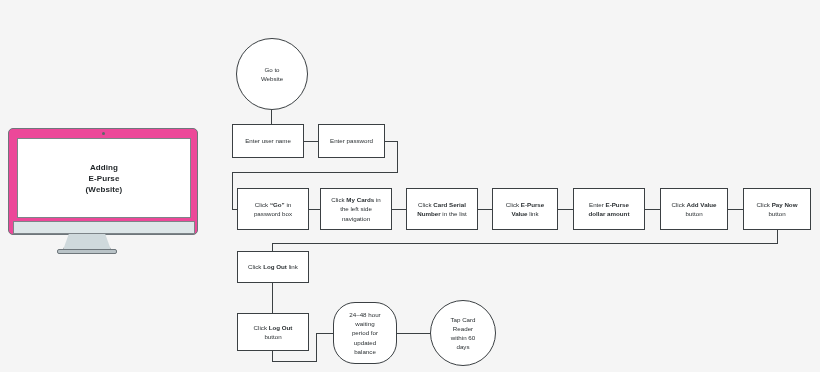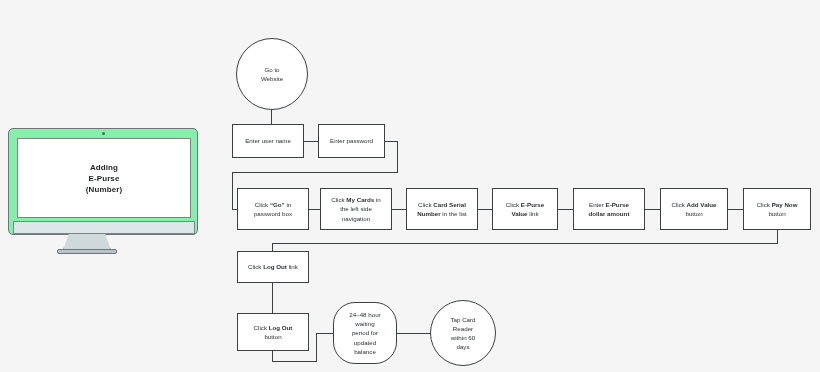--- a/index.html
+++ b/index.html
@@ -22,21 +22,21 @@
     height: 372px;
   }
 
   
   .monitor {
     position: absolute;
     left: 8px;
     top: 128px;
     width: 190px;
     height: 107px;
-    background: #86efac;
+    background: #ec4899;
     border: 1px solid #6e767b;
     border-radius: 5px;
     box-sizing: border-box;
   }
   .monitor-camera {
     position: absolute;
     left: 50%;
     top: 3px;
     margin-left: -1.5px;
     width: 3px;
@@ -138,21 +138,21 @@
 <body>
 
 <div id="canvas">
 
   <div class="monitor">
     <div class="monitor-camera"></div>
     <div class="monitor-screen">
       <div class="monitor-title">
         <span>Adding</span><br>
         <span>E-Purse</span><br>
-        <span>(Number)</span>
+        <span>(Website)</span>
       </div>
     </div>
     <div class="monitor-chin"></div>
   </div>
   <div class="stand-neck"></div>
   <div class="stand-base"></div>
 
   <div class="ln lnv" style="left:271px; top:110px; height:14px;"></div>
 
   <div class="ln lnh" style="left:304px; top:141px; width:14px;"></div>

